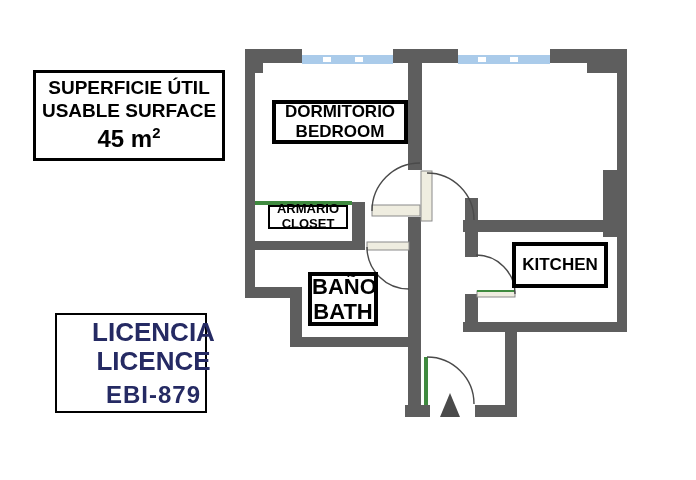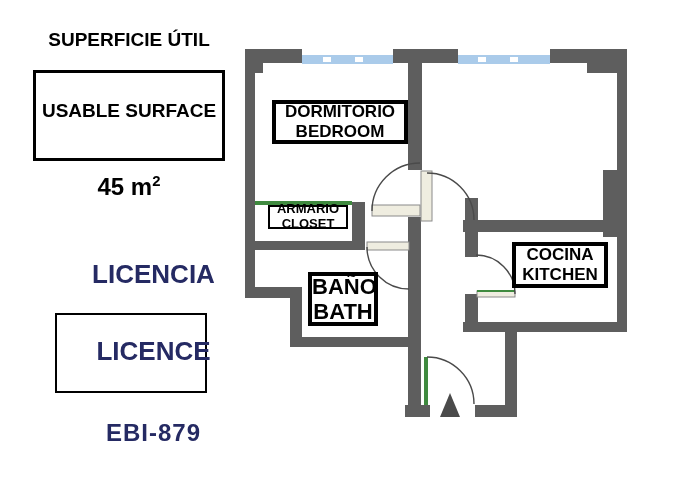--- a/index.html
+++ b/index.html
@@ -6,30 +6,30 @@
   #canvas{
     position:relative;width:696px;height:480px;background:#ffffff;overflow:hidden;
     font-family:"Liberation Sans", sans-serif;
   }
   #plan-svg{position:absolute;left:0;top:0;}
 
   
   .info-box{
     position:absolute;box-sizing:border-box;background:#fff;
     display:flex;flex-direction:column;justify-content:center;align-items:center;
-    text-align:center;font-weight:bold;gap:48px;
+    text-align:center;font-weight:bold;
   }
   #surface-box{
     left:33px;top:70px;width:192px;height:91px;border:3px solid #000;
     color:#000;font-size:19px;line-height:1.18;
   }
   #surface-box .area-line{font-size:24px;margin-top:3px;text-align:right;}
   #surface-box sup{font-size:0.62em;vertical-align:super;line-height:0;}
   #licence-box{
-    left:55px;top:313px;width:152px;height:80px;border:2px solid #000;
+    left:55px;top:313px;width:152px;height:100px;border:2px solid #000;
     color:#252a63;font-size:26px;line-height:1.08;padding-left:45px;
   }
   #licence-box .code-line{font-size:24px;margin-top:7px;letter-spacing:1px;}
 
   
   .rlabel{
     position:absolute;box-sizing:border-box;background:#fff;border:4px solid #000;
     color:#000;font-weight:bold;text-align:center;line-height:1.15;
     display:flex;flex-direction:column;justify-content:center;z-index:2;
   }
@@ -130,17 +130,16 @@
   </div>
   <div class="rlabel" id="lbl-closet">
     <div>ARMARIO</div>
     <div>CLOSET</div>
   </div>
   <div class="rlabel" id="lbl-bath">
     <div>BAÑO</div>
     <div>BATH</div>
   </div>
   <div class="rlabel" id="lbl-kitchen">
-    <div>COCINA</div>
     <div>KITCHEN</div>
   </div>
 
 </div>
 
 </body></html>

